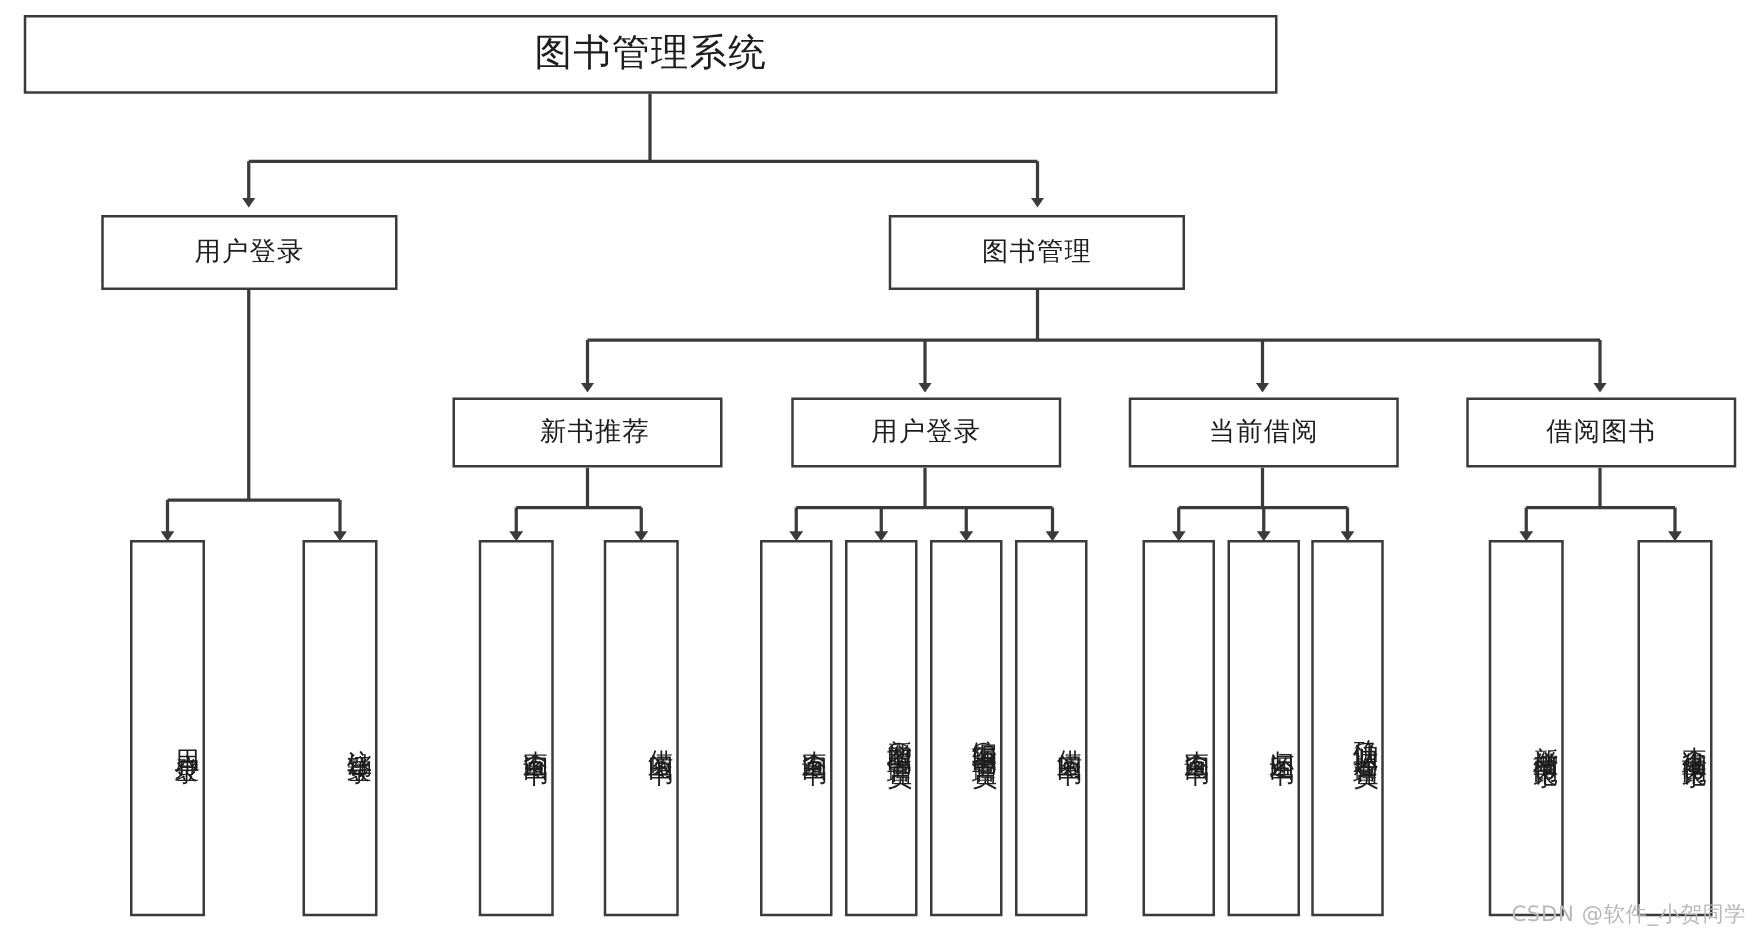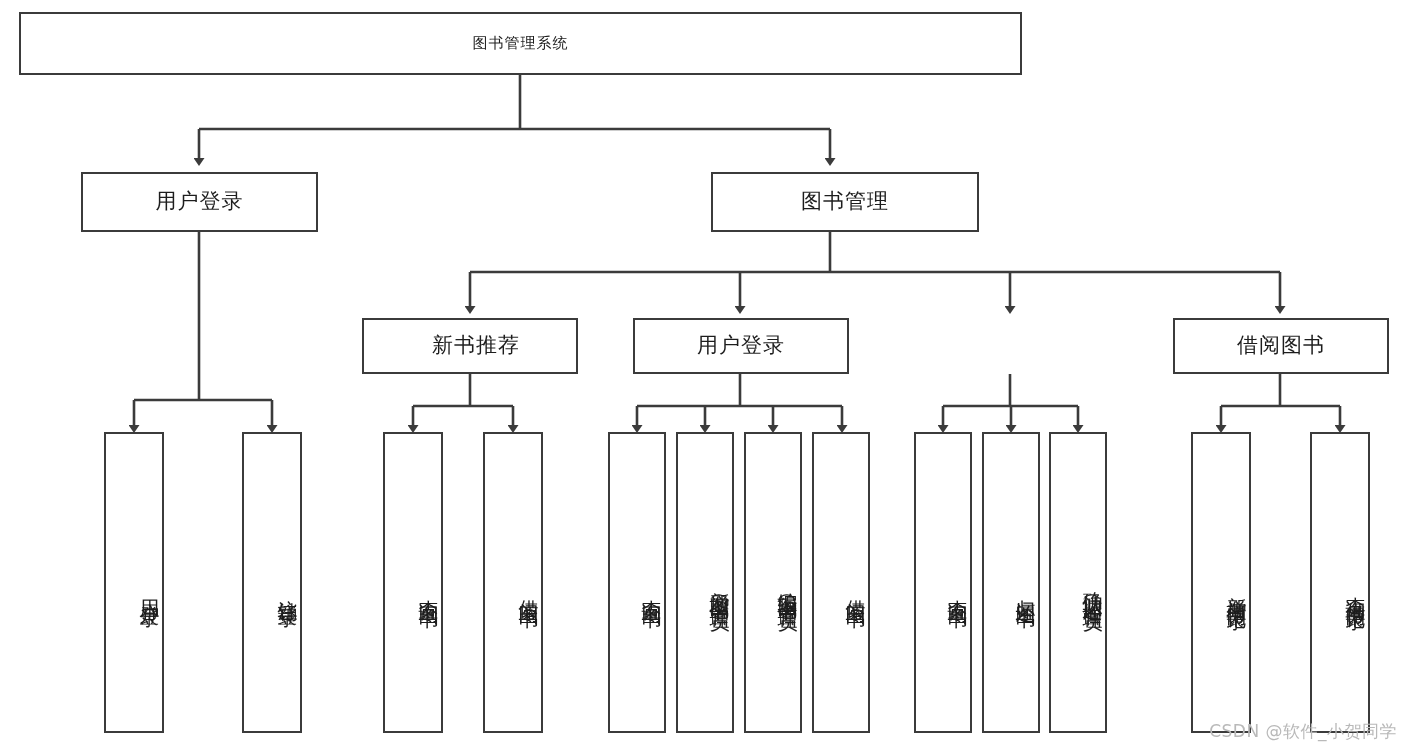--- a/index.html
+++ b/index.html
@@ -42,21 +42,21 @@
   .node.vert {
     writing-mode: vertical-rl;
     text-orientation: upright;
     font-size: 20px;
     letter-spacing: 3px;
     padding-top: 14px;
     align-items: flex-start;
     justify-content: center;
   }
   #title-node {
-    font-size: 15px;
+    font-size: 30px;
   }
   .watermark {
     position: absolute;
     right: 8px;
     bottom: 4px;
     font-size: 17px;
     color: #b9b9b9;
     font-family: "DejaVu Sans", "Liberation Sans", sans-serif;
     letter-spacing: 0.5px;
     white-space: nowrap;
@@ -117,29 +117,32 @@
     </g>
   </svg>
 
   <div class="node horiz" id="title-node" style="left:19px; top:12px; width:1003px; height:63px;">
     <span>图书管理系统</span>
   </div>
 
   <div class="node horiz" style="left:81px; top:172px; width:237px; height:60px;">
     <span>用户登录</span>
   </div>
-  <div class="node horiz" style="left:711px; top:172px; width:268px; height:60px;">
+  <div class="node horiz" style="left:711px; top:172px; width:237px; height:60px;">
     <span>图书管理</span>
   </div>
 
   <div class="node horiz" style="left:362px; top:318px; width:216px; height:56px;padding-left:12px;">
     <span>新书推荐</span>
   </div>
   <div class="node horiz" style="left:633px; top:318px; width:216px; height:56px;">
     <span>用户登录</span>
+  </div>
+  <div class="node horiz" style="left:903px; top:318px; width:216px; height:56px;">
+    <span>当前借阅</span>
   </div>
   <div class="node horiz" style="left:1173px; top:318px; width:216px; height:56px;">
     <span>借阅图书</span>
   </div>
 
   <div class="node vert" style="left:104px; top:432px; width:60px; height:301px;">
     <span>用户登录</span>
   </div>
   <div class="node vert" style="left:242px; top:432px; width:60px; height:301px;">
     <span>注销登录</span>

